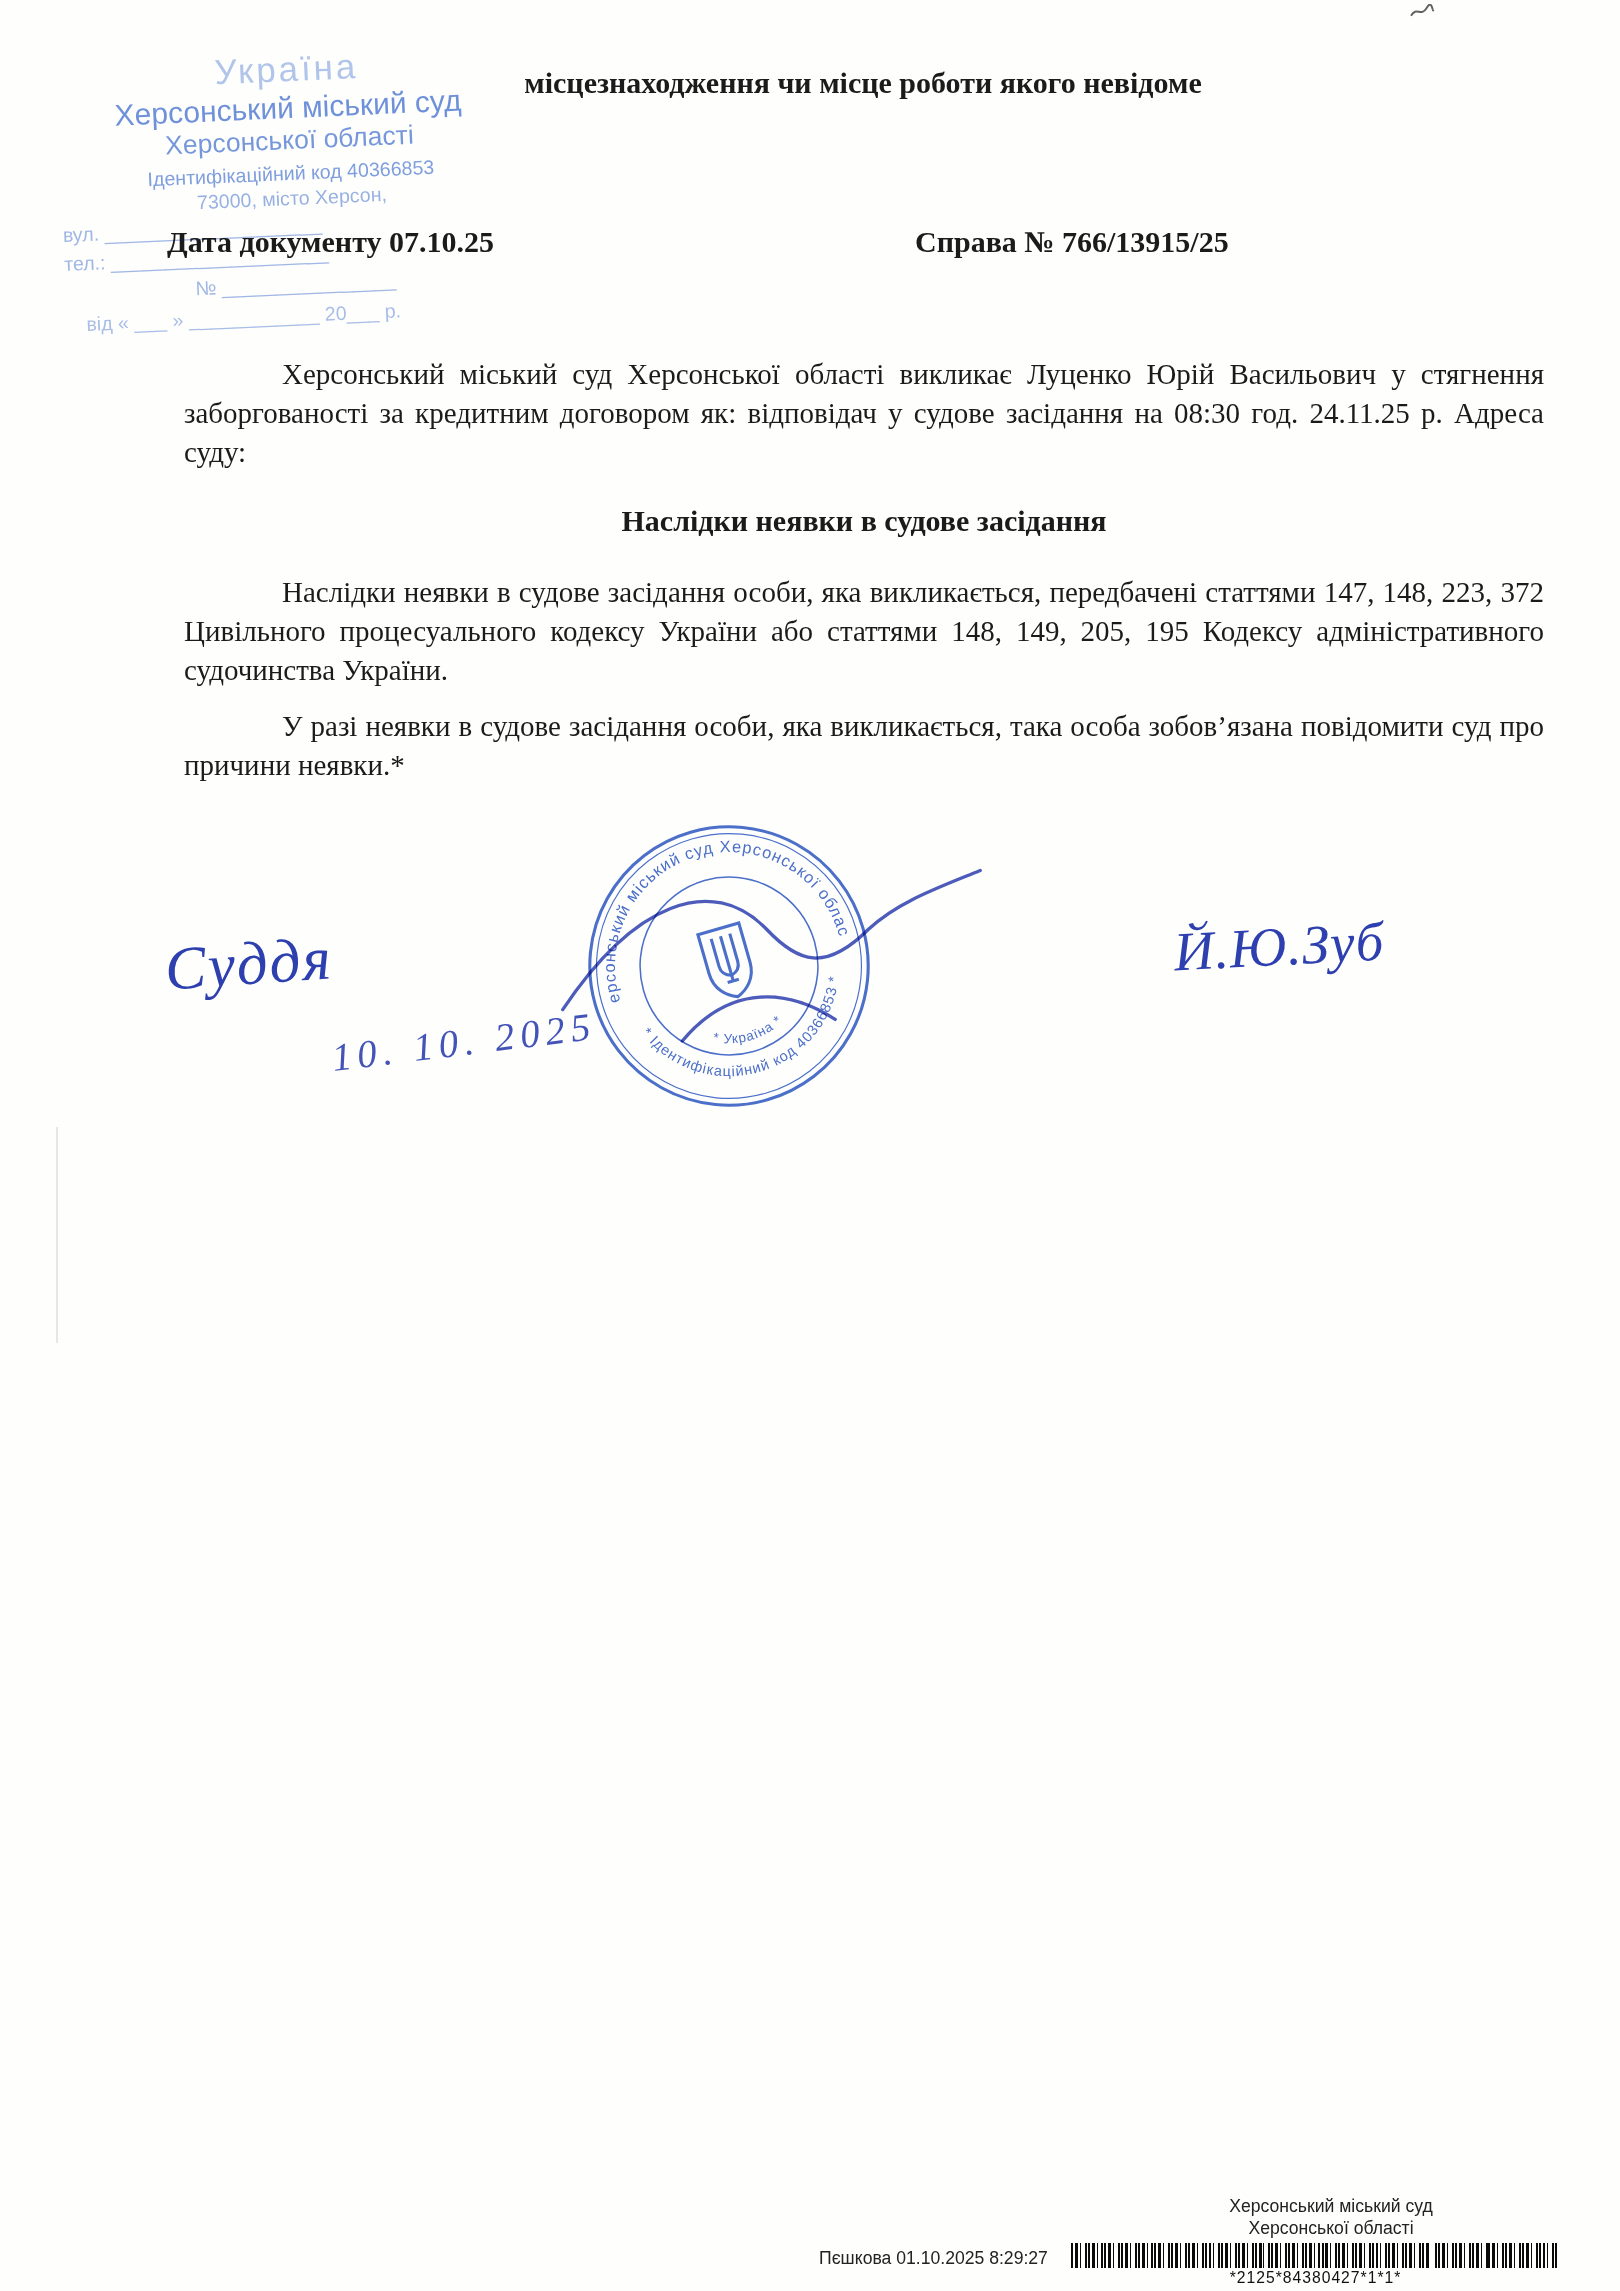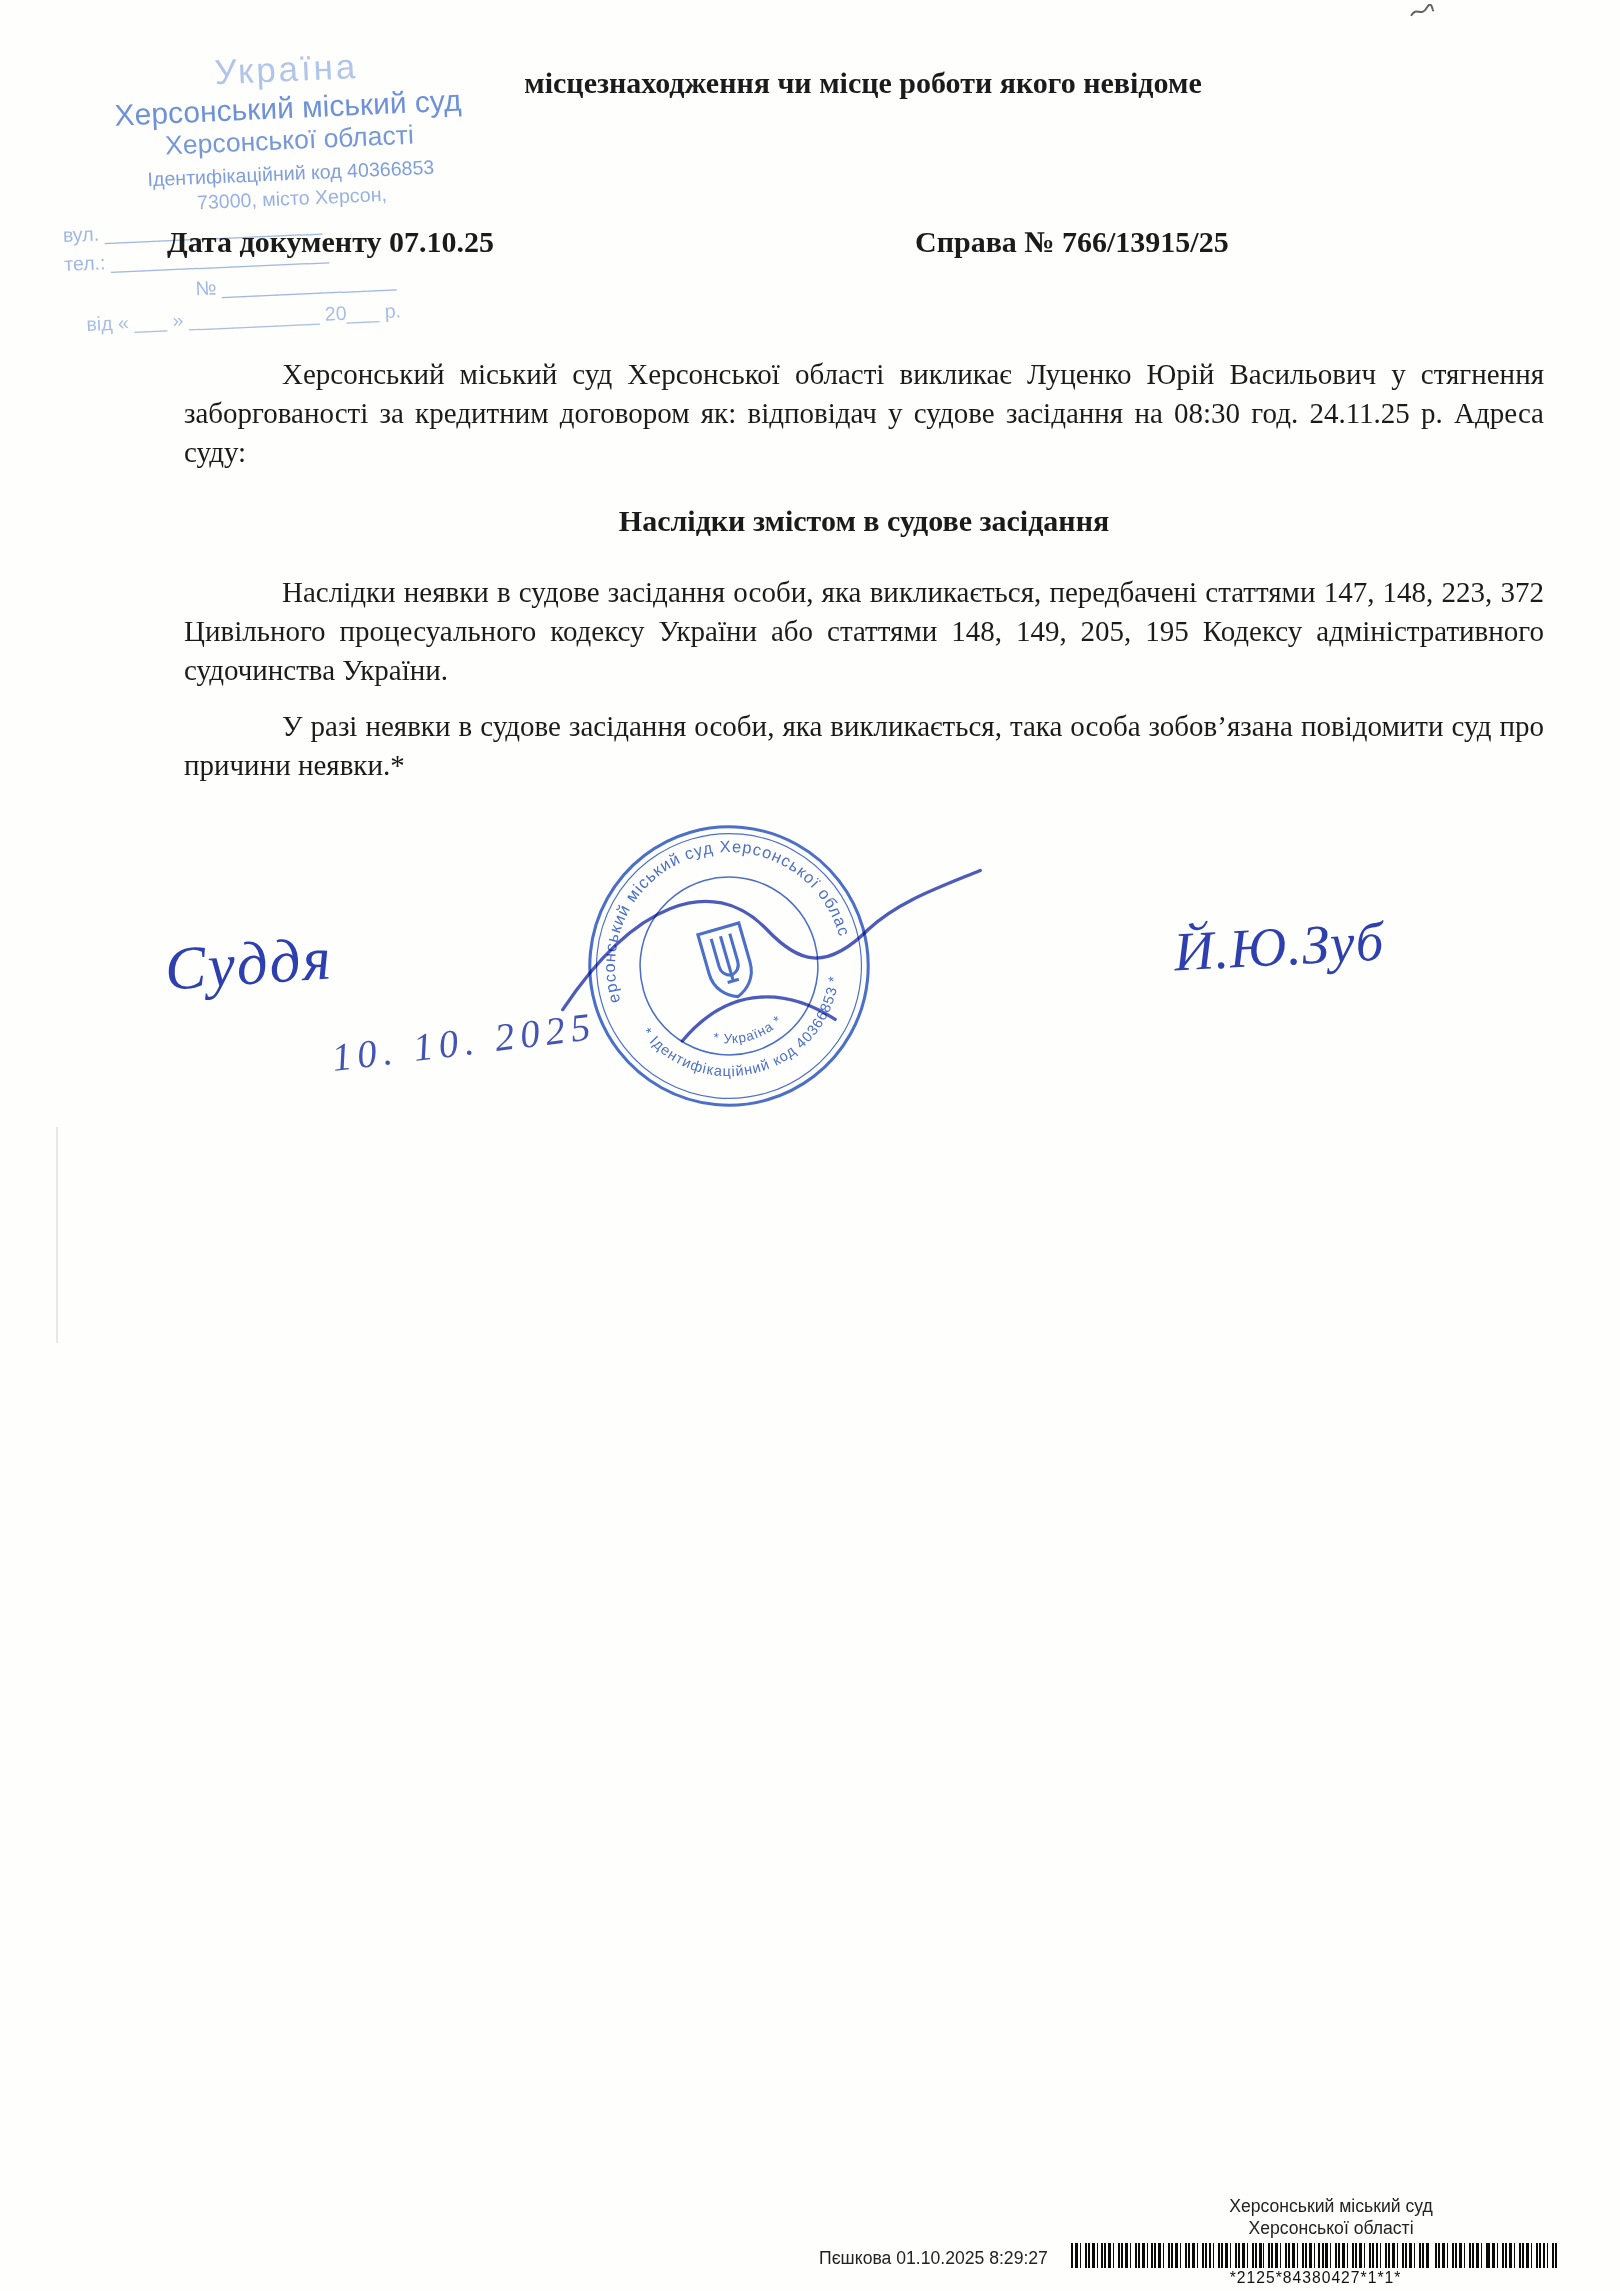--- a/index.html
+++ b/index.html
@@ -126,21 +126,21 @@
     <div>місцезнаходження чи місце роботи якого невідоме</div>
   </div>
 
   <div class="meta">
     <span class="meta-date">Дата документу 07.10.25</span>
     <span class="meta-case">Справа № 766/13915/25</span>
   </div>
 
   <div class="bodytext">
     <p class="p-ind">Херсонський міський суд Херсонської області викликає Луценко Юрій Васильович у стягнення заборгованості за кредитним договором як: відповідач у судове засідання на 08:30 год. 24.11.25 р. Адреса суду:</p>
-    <h2 class="subhead">Наслідки змістом в судове засідання</h2>
+    <h2 class="subhead">Наслідки неявки в судове засідання</h2>
     <p class="p-ind">Наслідки неявки в судове засідання особи, яка викликається, передбачені статтями 147, 148, 223, 372 Цивільного процесуального кодексу України або статтями 148, 149, 205, 195 Кодексу адміністративного судочинства України.</p>
     <p class="p-ind">У разі неявки в судове засідання особи, яка викликається, така особа зобов’язана повідомити суд про причини неявки.*</p>
   </div>
 
   <div class="hw hw-judge">Суддя</div>
   <div class="hw hw-date">10. 10. 2025</div>
   <div class="hw hw-name">Й.Ю.Зуб</div>
 
   <svg class="ink" viewBox="0 0 460 250">
     <path d="M18 168 C 90 60, 170 28, 226 86 C 258 120, 286 130, 330 86 C 360 58, 400 44, 444 26"></path>

